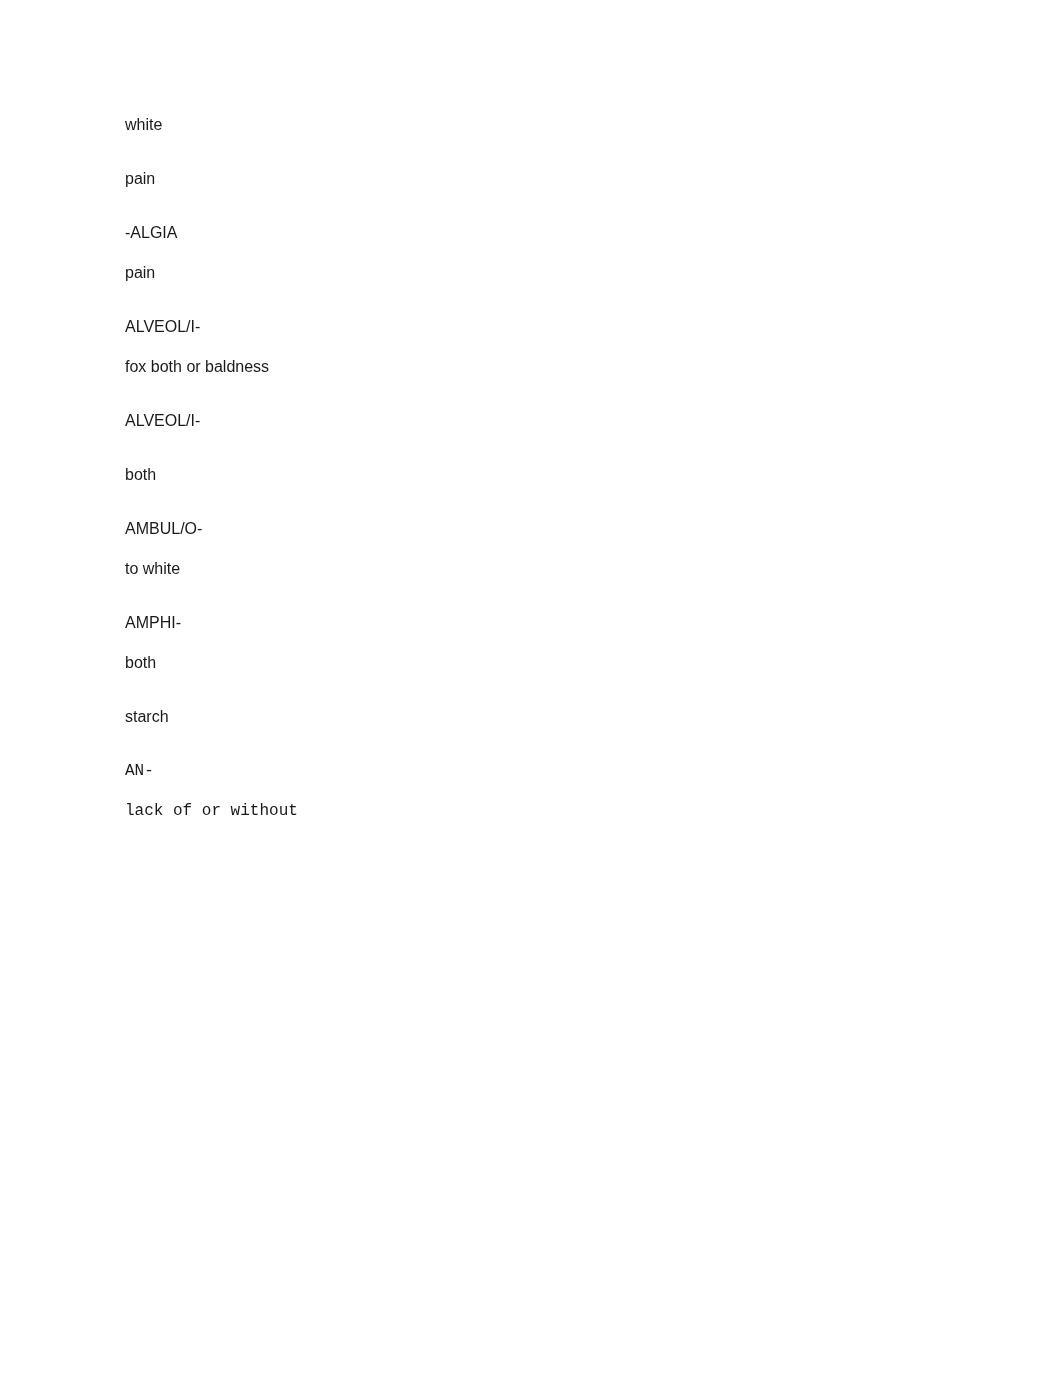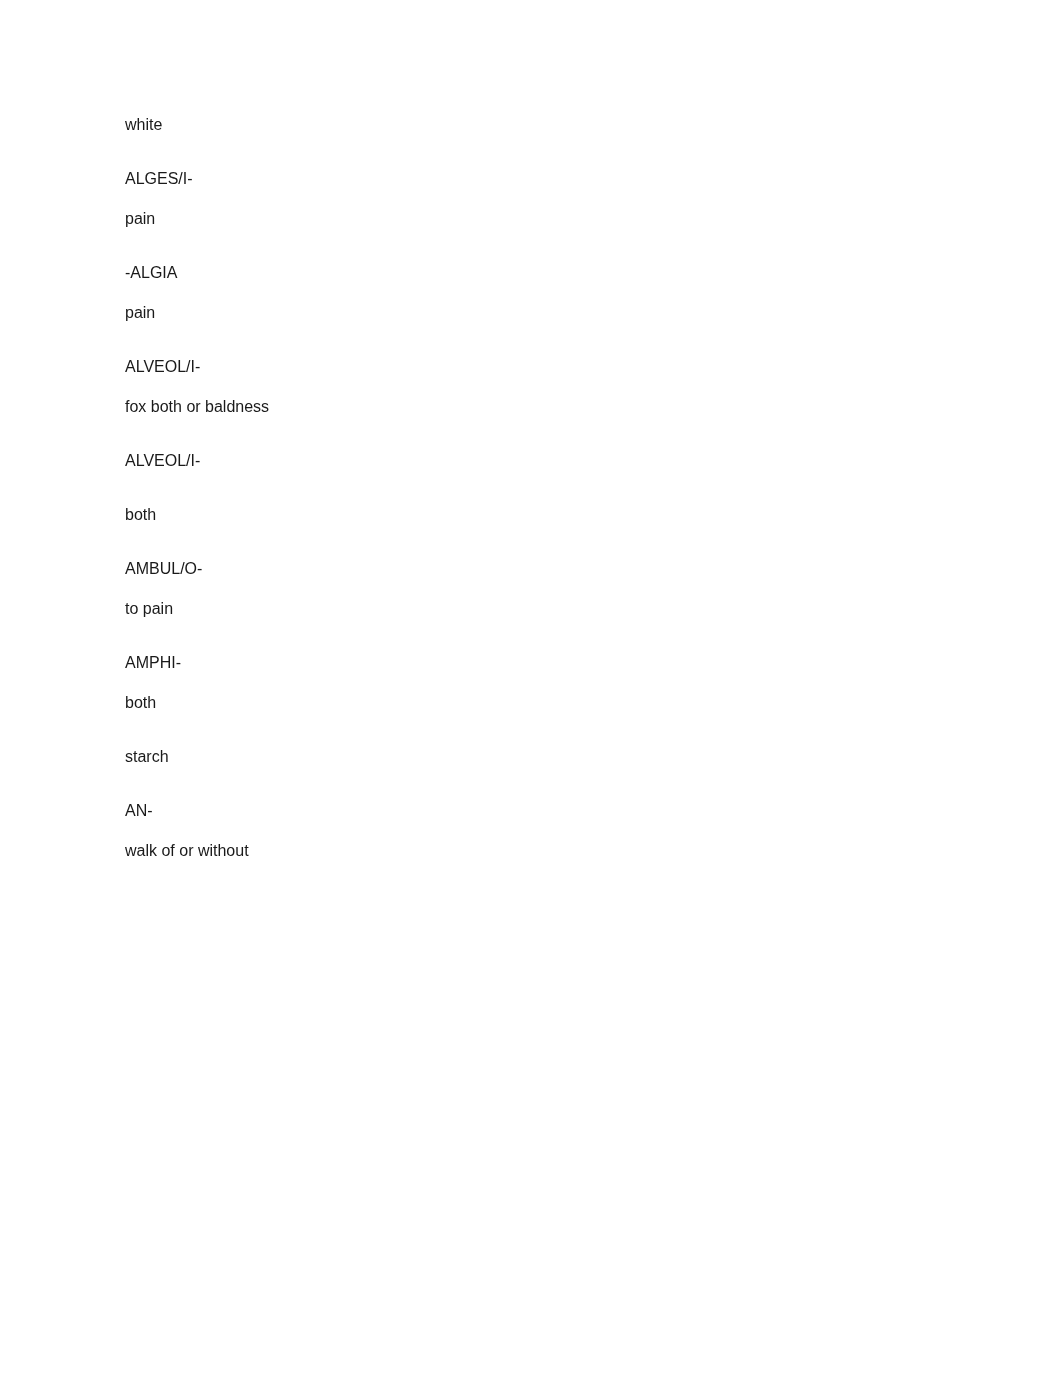--- a/index.html
+++ b/index.html
@@ -24,20 +24,21 @@
     padding-left: 125px;
   }
   .glossary {
     display: block;
   }
   .entry {
     margin: 0 0 38px 0;
   }
   .entry:last-child {
     margin-bottom: 8px;
+    font-family: Liberation Mono, monospace;
   }
   .term,
   .definition {
     font-size: 16px;
     line-height: 1;
     color: #1a1a1a;
     margin: 0;
     white-space: pre;
   }
   .term {
@@ -49,46 +50,45 @@
 </style>
 </head>
 <body>
 
 <div class="page">
   <div class="glossary" id="glossary-list">
       <div class="entry">
         <p class="term">white</p>
       </div>
       <div class="entry">
-        <p class="term">ALGES/I-</p>
         <p class="definition">pain</p>
       </div>
       <div class="entry">
         <p class="term">-ALGIA</p>
         <p class="definition">pain</p>
       </div>
       <div class="entry">
         <p class="term">ALVEOL/I-</p>
         <p class="definition">fox both or baldness</p>
       </div>
       <div class="entry">
         <p class="term">ALVEOL/I-</p>
       </div>
       <div class="entry">
         <p class="definition">both</p>
       </div>
       <div class="entry">
         <p class="term">AMBUL/O-</p>
-        <p class="definition">to pain</p>
+        <p class="definition">to white</p>
       </div>
       <div class="entry">
         <p class="term">AMPHI-</p>
         <p class="definition">both</p>
       </div>
       <div class="entry">
         <p class="definition">starch</p>
       </div>
       <div class="entry">
         <p class="term">AN-</p>
-        <p class="definition">walk of or without</p>
+        <p class="definition">lack of or without</p>
       </div>
     </div>
 </div>
 
 </body></html>

